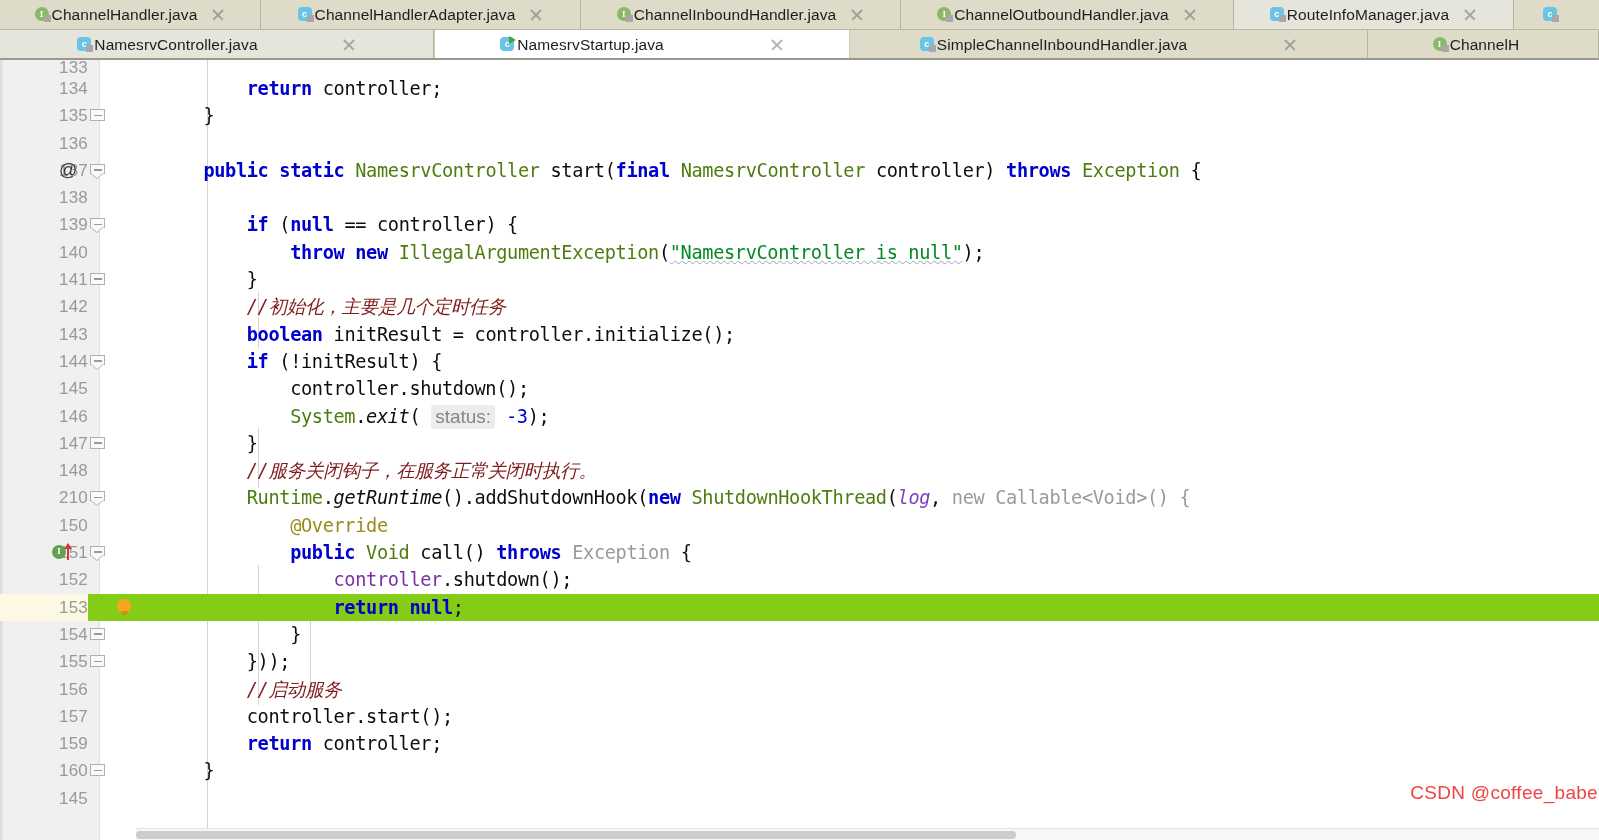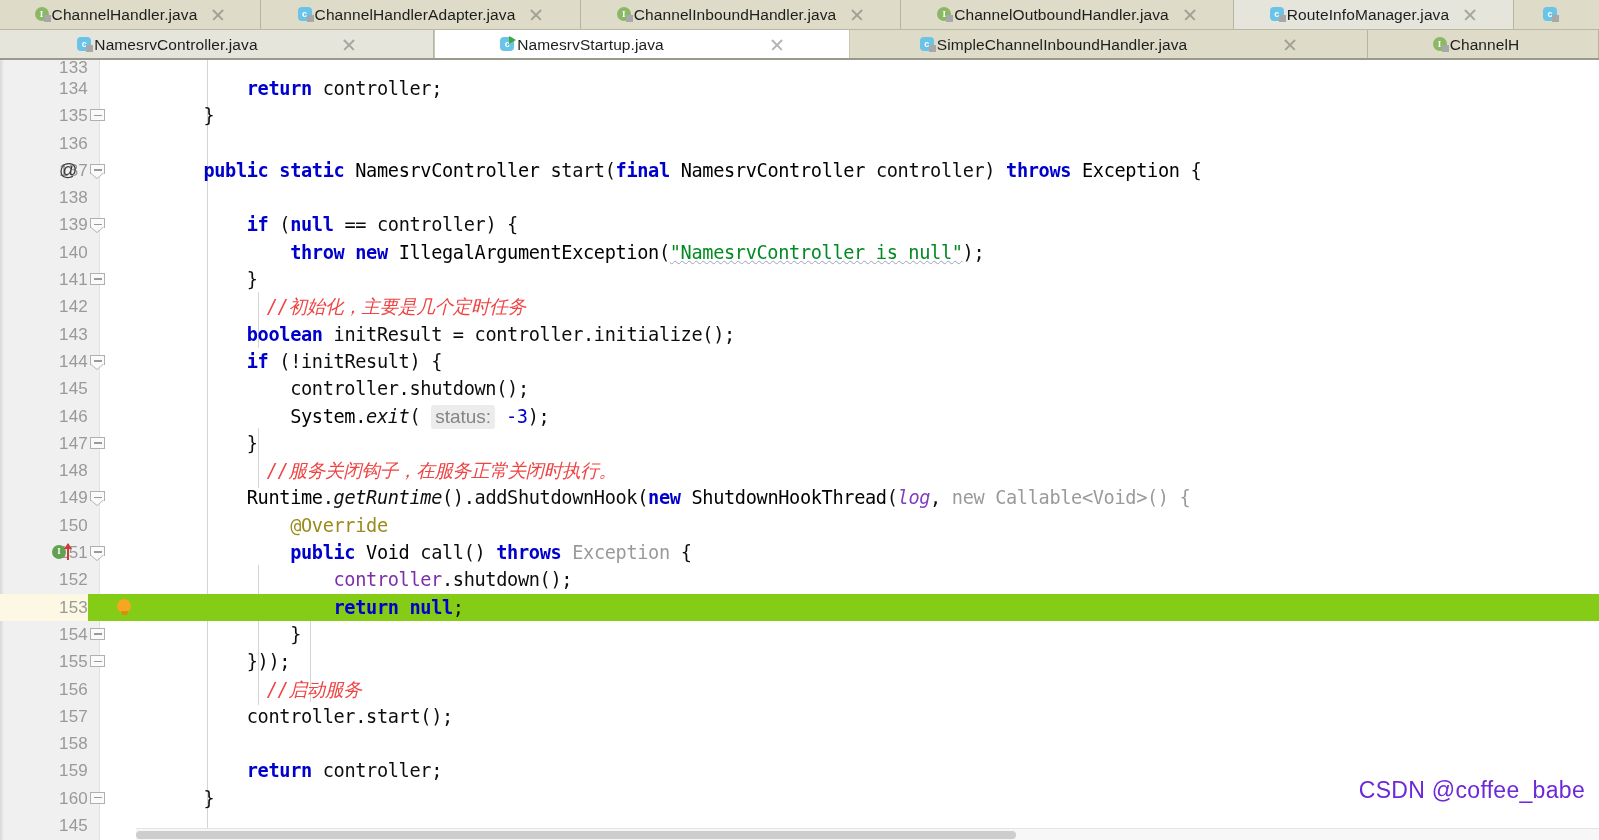--- a/index.html
+++ b/index.html
@@ -234,23 +234,23 @@
   
   .guide {
     position: absolute;
     width: 1px;
     background: #d4d4d4;
   }
 
   
   .kw    { color: #0000cc; font-weight: bold; }
   .ident { color: #0d0d0d; }
-  .type  { color: #000000; }
+  .type  { color: #4d7c0f; }
   .str   { color: #048a22; position: relative; }
-  .cmt   { color: #ef4444; font-style: italic; margin-left: 20px; }
+  .cmt   { color: #7f1d1d; font-style: italic; }
   .anno  { color: #9a8b1a; }
   .num-l { color: #0000cc; }
   .gray  { color: #9a9a9a; }
   .field { color: #7d3fbf; font-style: italic; }
   .capt  { color: #7b2fa8; }
   .meth-i{ font-style: italic; }
 
   .hint {
     background: #ececec;
     color: #868686;
@@ -264,23 +264,23 @@
   .typo {
     text-decoration: underline;
     text-decoration-style: wavy;
     text-decoration-color: #9aa5bb;
     text-decoration-thickness: 1px;
   }
 
   
   .watermark {
     position: absolute;
-    right: 14px; bottom: 36px;
-    color: #6d28d9;
-    font-size: 23px;
+    right: 1px; bottom: 36px;
+    color: #ef4444;
+    font-size: 19px;
     font-family: "Liberation Sans", sans-serif;
     letter-spacing: .3px;
   }
 
   
   .hscroll {
     position: absolute;
     left: 136px; bottom: 0;
     width: 1463px; height: 12px;
     background: #f7f7f7;
@@ -484,21 +484,21 @@
       <span class="fold closed"><span class="box"></span></span>
       <span class="code">        }</span>
     </div>
 
     <div class="row">
       <span class="num">148</span>
       <span class="code">        <span class="cmt">//服务关闭钩子，在服务正常关闭时执行。</span></span>
     </div>
 
     <div class="row">
-      <span class="num">149</span>
+      <span class="num">210</span>
       <span class="fold open"><span class="box"></span><span class="tip"></span></span>
       <span class="code">        <span class="type">Runtime</span>.<span class="meth-i">getRuntime</span>().<span class="ident">addShutdownHook</span>(<span class="kw">new</span> <span class="type">ShutdownHookThread</span>(<span class="field">log</span>, <span class="gray">new Callable&lt;Void&gt;() {</span></span>
     </div>
 
     <div class="row">
       <span class="num">150</span>
       <span class="code">            <span class="anno">@Override</span></span>
     </div>
 
     <div class="row">
@@ -534,23 +534,20 @@
     <div class="row">
       <span class="num">156</span>
       <span class="code">        <span class="cmt">//启动服务</span></span>
     </div>
 
     <div class="row">
       <span class="num">157</span>
       <span class="code">        <span class="ident">controller</span>.<span class="ident">start</span>();</span>
     </div>
 
-    <div class="row">
-      <span class="num">158</span>
-    </div>
 
     <div class="row">
       <span class="num">159</span>
       <span class="code">        <span class="kw">return</span> <span class="ident">controller</span>;</span>
     </div>
 
     <div class="row">
       <span class="num">160</span>
       <span class="fold closed"><span class="box"></span></span>
       <span class="code">    }</span>

